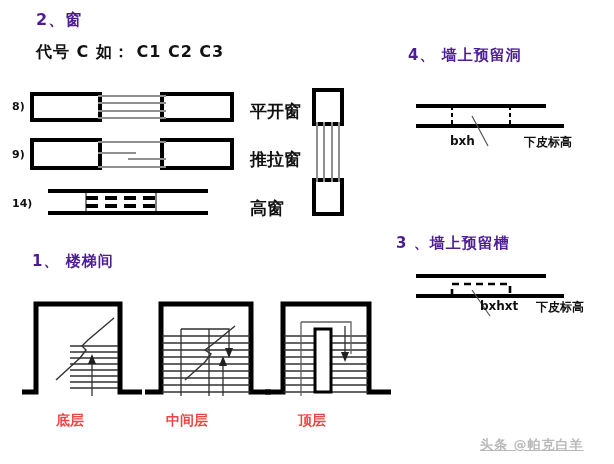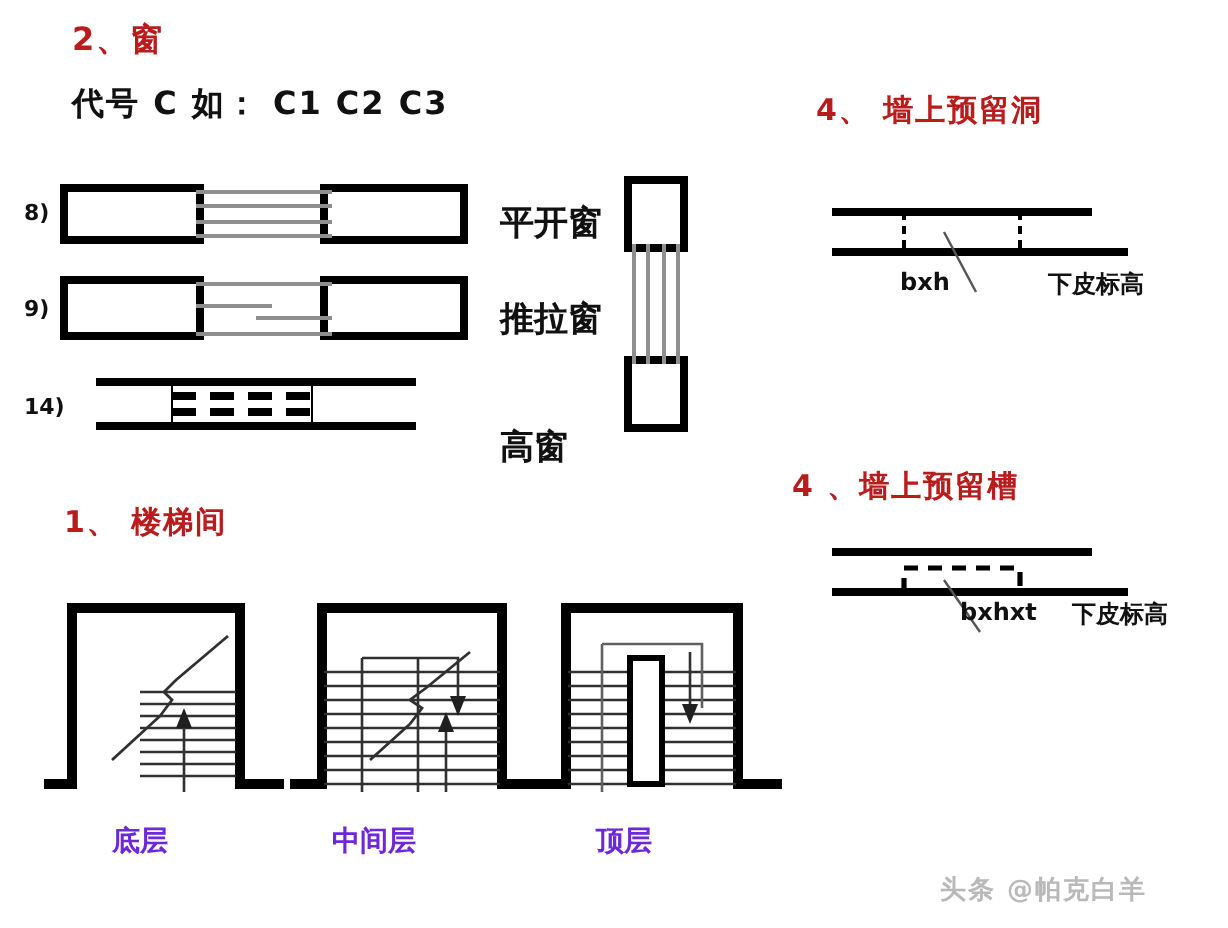--- a/index.html
+++ b/index.html
@@ -16,21 +16,21 @@
     color: #1a1a1a;
   }
   .abs { position: absolute; }
 
   
   .sec-title {
     font-size: 16px;
     font-weight: bold;
     letter-spacing: 1px;
     white-space: nowrap;
-    color: #b91c1c;
+    color: #4c1d95;
   }
   .sec-title.big { font-size: 15px; text-align: right; }
 
   .code-line {
     font-size: 16px;
     font-weight: bold;
     white-space: nowrap;
     letter-spacing: 1px;
     color: #111;
   }
@@ -46,21 +46,21 @@
     font-size: 17px;
     font-weight: bold;
     white-space: nowrap;
     color: #111;
   }
 
   .floor-label {
     font-size: 14px;
     font-weight: bold;
     white-space: nowrap;
-    color: #6d28d9;
+    color: #ef4444;
   }
 
   .dim-label {
     font-size: 12px;
     font-weight: bold;
     white-space: nowrap;
     color: #111;
     font-family: "DejaVu Sans", "Liberation Sans", sans-serif;
   }
 
@@ -125,21 +125,21 @@
     <line x1="0" y1="25" x2="160" y2="25" stroke="#000000" stroke-width="4"></line>
 
     <line x1="38" y1="10" x2="108" y2="10" stroke="#000000" stroke-width="4" stroke-dasharray="12 7"></line>
     <line x1="38" y1="18" x2="108" y2="18" stroke="#000000" stroke-width="4" stroke-dasharray="12 7"></line>
 
     <line x1="38" y1="4" x2="38" y2="24" stroke="#000000" stroke-width="1"></line>
     <line x1="108" y1="4" x2="108" y2="24" stroke="#000000" stroke-width="1"></line>
   </svg>
 </div>
 
-<div class="abs sym-label" style="left:250px; top:212px;">高窗</div>
+<div class="abs sym-label" style="left:250px; top:197px;">高窗</div>
 
 <div class="abs" style="left:306px; top:88px; width:48px; height:128px;">
   <svg width="48" height="128" viewBox="0 0 48 128">
 
     <rect x="8" y="2" width="28" height="34" fill="#ffffff" stroke="#000000" stroke-width="4"></rect>
 
     <rect x="8" y="92" width="28" height="34" fill="#ffffff" stroke="#000000" stroke-width="4"></rect>
 
     <line x1="11" y1="34" x2="11" y2="94" stroke="#8f8f8f" stroke-width="2"></line>
     <line x1="18" y1="34" x2="18" y2="94" stroke="#8f8f8f" stroke-width="2"></line>
@@ -244,32 +244,32 @@
     <line x1="96" y1="6" x2="96" y2="26" stroke="#000000" stroke-width="2" stroke-dasharray="4 3"></line>
 
     <path d="M58,16 L74,46" fill="none" stroke="#555555" stroke-width="1.2"></path>
   </svg>
 </div>
 
 <div class="abs dim-label" style="left:450px; top:134px;">bxh</div>
 
 <div class="abs dim-label" style="left:524px; top:134px;">下皮标高</div>
 
-<div class="abs sec-title big" style="left:396px; top:234px;">4 、墙上预留槽</div>
+<div class="abs sec-title big" style="left:396px; top:234px;">3 、墙上预留槽</div>
 
 <div class="abs" style="left:414px; top:270px; width:175px; height:48px;">
   <svg width="175" height="48" viewBox="0 0 175 48">
 
     <line x1="2" y1="6" x2="132" y2="6" stroke="#000000" stroke-width="4"></line>
 
     <line x1="2" y1="26" x2="150" y2="26" stroke="#000000" stroke-width="4"></line>
 
     <path d="M38,26 L38,14 L96,14 L96,26" fill="none" stroke="#000000" stroke-width="2.6" stroke-dasharray="7 5"></path>
 
     <path d="M58,20 L76,46" fill="none" stroke="#555555" stroke-width="1.2"></path>
   </svg>
 </div>
 
 <div class="abs dim-label" style="left:480px; top:299px;">bxhxt</div>
 
 <div class="abs dim-label" style="left:536px; top:299px;">下皮标高</div>
 
-<div class="abs watermark" style="left:470px; top:436px;">头条 @帕克白羊</div>
+<div class="abs watermark" style="left:480px; top:436px;text-decoration:underline;">头条 @帕克白羊</div>
 
 </body></html>

